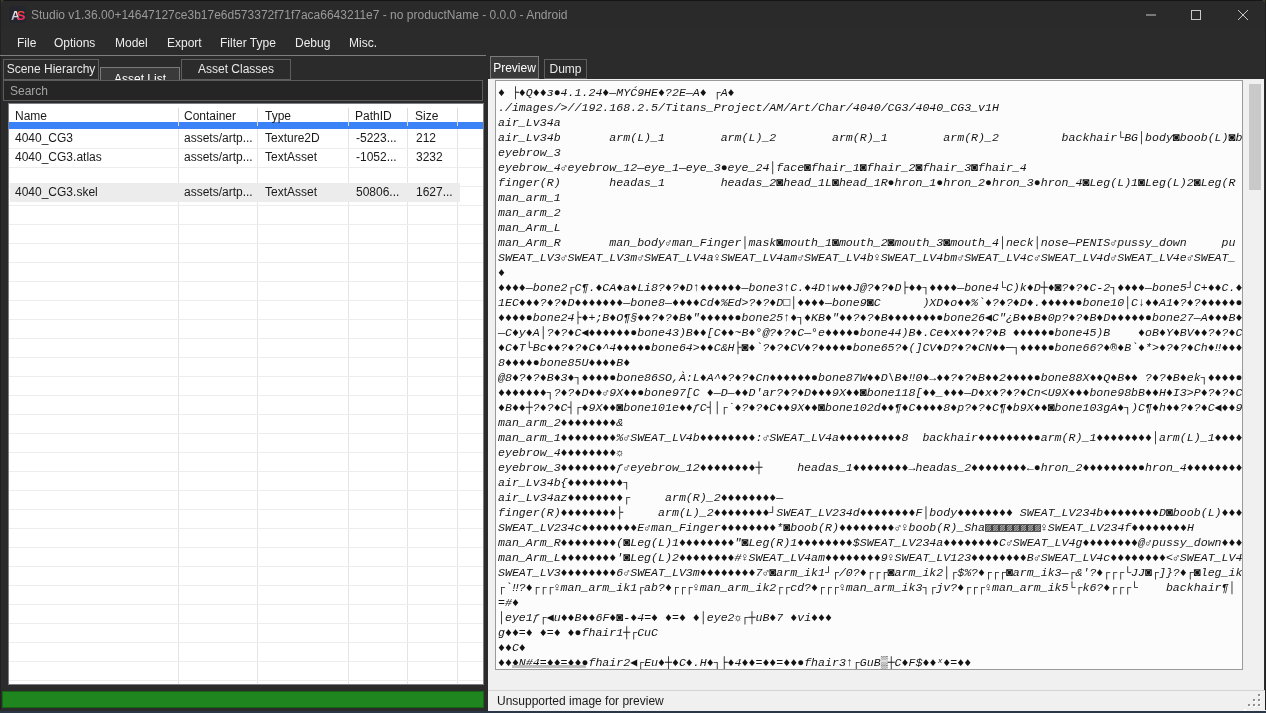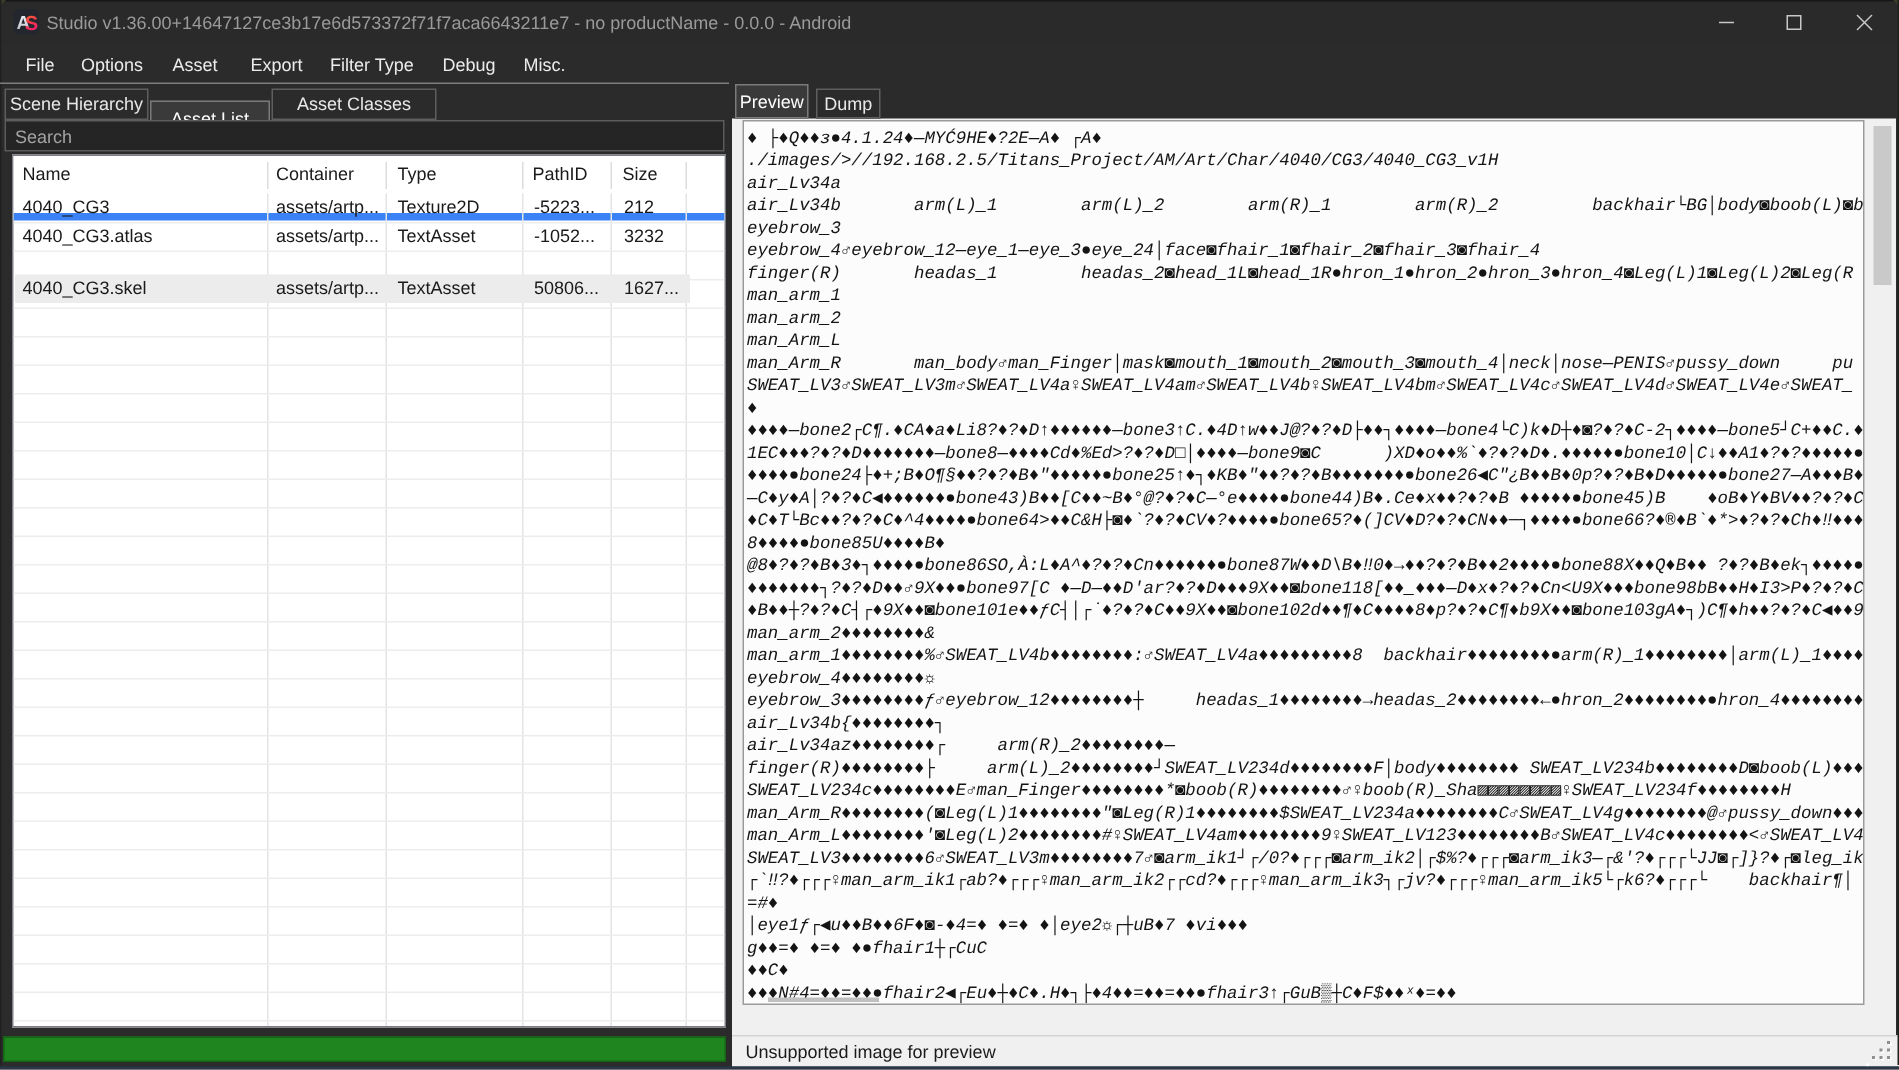--- a/index.html
+++ b/index.html
@@ -15,21 +15,21 @@
 .mi { position:absolute; top:36px; font-size:12px; color:#ececec; white-space:nowrap; }
 
 .ltab { position:absolute; font-size:12px; color:#e8e8e8; border:1px solid #5e5e5e; background:#2b2b2b; text-align:center; }
 .ltabsel { background:#3a3a3a; border:1px solid #7a7a7a; color:#fff; }
 
 #search { left:3px; top:80px; width:480px; height:21px; background:#252525; border:1px solid #5c5c5c; color:#a3a3a3; font-size:12px; padding-left:6px; padding-top:3px; }
 
 #lv { left:8px; top:103px; width:476px; height:582px; background:#ffffff; border:1px solid #7b7f85; overflow:hidden; }
 .hline { position:absolute; left:0; width:474px; height:1px; background:#ededed; }
 .vline { position:absolute; top:0; width:1px; height:580px; background:#e4e4e4; }
-#lvheader { position:absolute; left:0; top:0; width:474px; height:43px; background:#ffffff; border-bottom:5px solid #3b82f6; }
+#lvheader { position:absolute; left:0; top:0; width:474px; height:25px; background:#ffffff; border-bottom:7px solid #3b82f6; }
 .hcell { position:absolute; top:5px; font-size:12px; color:#1a1a1a; }
 .hsep { position:absolute; top:4px; width:1px; height:18px; background:#dcdcdc; }
 .row { position:absolute; left:1px; width:473px; height:19px; }
 .cell { position:absolute; top:2px; font-size:12px; color:#1a1a1a; white-space:nowrap; }
 #greenbar { left:2px; top:691px; width:482px; height:17px; background:#1f851f; border:1px solid #156515; }
 
 #rpage { left:488px; top:79px; width:776px; height:611px; background:#f0f0f0; }
 .rtab { position:absolute; font-size:12px; color:#e8e8e8; border:1px solid #5e5e5e; background:#2b2b2b; text-align:center; }
 #dumpbox { left:495px; top:80px; width:748px; height:590px; background:#fcfcfc; border:1px solid #9a9a9a; overflow:hidden;font-style:italic; }
 #dump { position:absolute; left:2px; top:4px; font-family:"Liberation Mono",monospace; font-size:11.6px; line-height:15px; color:#141414; white-space:pre; }
@@ -70,21 +70,21 @@
       <rect x="18.5" y="10.5" width="9" height="9" fill="none" stroke="#c8c8c8" stroke-width="1"></rect>
     </svg></div>
   <div class="winbtn abs" style="left:1220px;"><svg width="46" height="29">
       <line x1="18" y1="10" x2="28" y2="20" stroke="#c8c8c8" stroke-width="1"></line>
       <line x1="28" y1="10" x2="18" y2="20" stroke="#c8c8c8" stroke-width="1"></line>
     </svg></div>
 
   <div id="menubar" class="abs"></div>
   <div class="mi" style="left:17px;">File</div>
   <div class="mi" style="left:54px;">Options</div>
-  <div class="mi" style="left:115px;">Asset</div>
+  <div class="mi" style="left:115px;">Model</div>
   <div class="mi" style="left:167px;">Export</div>
   <div class="mi" style="left:220px;">Filter Type</div>
   <div class="mi" style="left:295px;">Debug</div>
   <div class="mi" style="left:349px;">Misc.</div>
 
   <div class="ltab" style="left:3px; top:59px; width:96px; height:21px; padding-top:2px;">Scene Hierarchy</div>
   <div class="ltab ltabsel" style="left:100px; top:55px; width:80px; height:25px; padding-top:4px;margin-top:12px;">Asset List</div>
   <div class="ltab" style="left:181px; top:59px; width:110px; height:21px; padding-top:2px;">Asset Classes</div>
 
   <div id="search" class="abs">Search</div>

